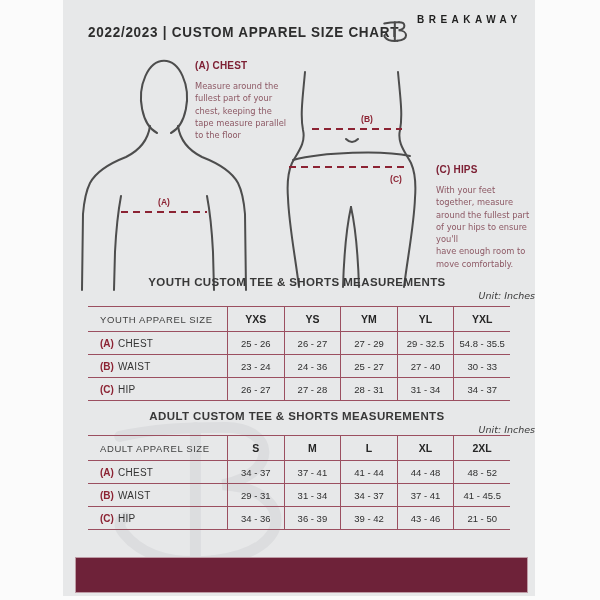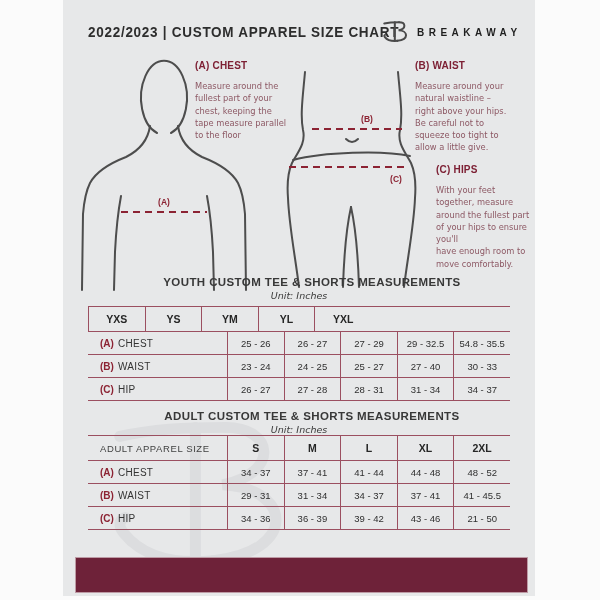--- a/index.html
+++ b/index.html
@@ -4,42 +4,42 @@
 <style>
   html,body{margin:0;padding:0;background:#f4f4f4;}
   #canvas{position:relative;width:600px;height:600px;background:#fbfbfb;overflow:hidden;
           font-family:"Liberation Sans",sans-serif;}
   .card{position:absolute;left:63px;top:0;width:472px;height:596px;background:#e7e8e9;z-index:0;}
 
   
   .hdr-title{position:absolute;left:88px;top:23px;font-size:15px;font-weight:700;color:#2d2d2d;
              letter-spacing:.8px;transform:scaleX(.9);transform-origin:left top;white-space:nowrap;z-index:2;}
   .logo{position:absolute;left:383px;top:15px;z-index:2;}
-  .brand{position:absolute;left:417px;top:27px;font-size:10px;font-weight:700;color:#1f1f1f;
+  .brand{position:absolute;left:417px;top:14px;font-size:10px;font-weight:700;color:#1f1f1f;
          letter-spacing:4.5px;z-index:2;}
 
   
   .figures{position:absolute;left:63px;top:52px;z-index:2;}
   .figline{fill:none;stroke:#4d4d4d;stroke-width:2;stroke-linecap:round;}
   .dash{stroke:#8c2333;stroke-width:2;stroke-dasharray:7 5;}
   .figlabel{font-family:"Liberation Sans",sans-serif;font-size:8.5px;font-weight:700;fill:#8c2333;}
 
   
   .instr{position:absolute;z-index:2;}
   .instr h3{margin:0;font-size:10px;font-weight:800;color:#7d2034;letter-spacing:.2px;}
   .instr p{margin:9px 0 0 0;font-family:"DejaVu Sans",sans-serif;
            font-size:8.3px;line-height:12.3px;color:#8d5864;white-space:pre-line;}
   #instr-chest{left:195px;top:60px;width:118px;}
   #instr-waist{left:415px;top:60px;width:112px;}
   #instr-hips{left:436px;top:164px;width:116px;}
 
   
-  .sec-title{position:absolute;left:76px;width:472px;text-align:center;font-size:11.5px;
+  .sec-title{position:absolute;left:61px;width:472px;text-align:center;font-size:11.5px;
              font-weight:700;color:#383838;letter-spacing:.4px;z-index:2;}
-  .sec-unit{position:absolute;left:63px;width:472px;text-align:center;
+  .sec-unit{position:absolute;left:63px;width:472px;text-align:right;
             font-family:"DejaVu Sans",sans-serif;font-style:italic;font-size:9.5px;
             color:#3a3a3a;z-index:2;}
 
   
   .stable{position:absolute;left:88px;width:422px;border-top:1.5px solid #9b4f60;
           border-bottom:1.5px solid #9b4f60;z-index:2;}
   .trow{display:flex;border-bottom:1.5px solid #9b4f60;height:22px;}
   .trow:last-child{border-bottom:none;}
   .trow.thead{height:24px;}
   .cell{display:flex;align-items:center;justify-content:center;box-sizing:border-box;
@@ -101,45 +101,37 @@
   </svg>
 
   <div class="instr" id="instr-chest">
     <h3>(A) CHEST</h3>
     <p>Measure around the
 fullest part of your
 chest, keeping the
 tape measure parallel
 to the floor</p>
   </div>
-  <div class="instr" id="instr-waist">
-    <h3>(B) WAIST</h3>
-    <p>Measure around your
-natural waistline –
-right above your hips.
-Be careful not to
-squeeze too tight to
-allow a little give.</p>
-  </div>
   <div class="instr" id="instr-hips">
     <h3>(C) HIPS</h3>
     <p>With your feet
 together, measure
 around the fullest part
 of your hips to ensure
 you'll
 have enough room to
 move comfortably.</p>
   </div>
 
   <div class="sec-title" style="top:276px">YOUTH CUSTOM TEE &amp; SHORTS MEASUREMENTS</div>
   <div class="sec-unit" style="top:290px">Unit: Inches</div>
 
   <div class="stable" style="top:306px">
     <div class="trow thead">
+      <div class="cell label">YOUTH APPAREL SIZE</div>
       <div class="cell val">YXS</div>
       <div class="cell val">YS</div>
       <div class="cell val">YM</div>
       <div class="cell val">YL</div>
       <div class="cell val">YXL</div>
     </div>
     <div class="trow">
       <div class="cell label">
         <span class="rowkey">(A)</span>
         <span class="rowname">CHEST</span>
@@ -149,21 +141,21 @@
       <div class="cell val">27 - 29</div>
       <div class="cell val">29 - 32.5</div>
       <div class="cell val">54.8 - 35.5</div>
     </div>
     <div class="trow">
       <div class="cell label">
         <span class="rowkey">(B)</span>
         <span class="rowname">WAIST</span>
       </div>
       <div class="cell val">23 - 24</div>
-      <div class="cell val">24 - 25</div>
+      <div class="cell val">24 - 36</div>
       <div class="cell val">25 - 27</div>
       <div class="cell val">27 - 40</div>
       <div class="cell val">30 - 33</div>
     </div>
     <div class="trow">
       <div class="cell label">
         <span class="rowkey">(C)</span>
         <span class="rowname">HIP</span>
       </div>
       <div class="cell val">26 - 27</div>

